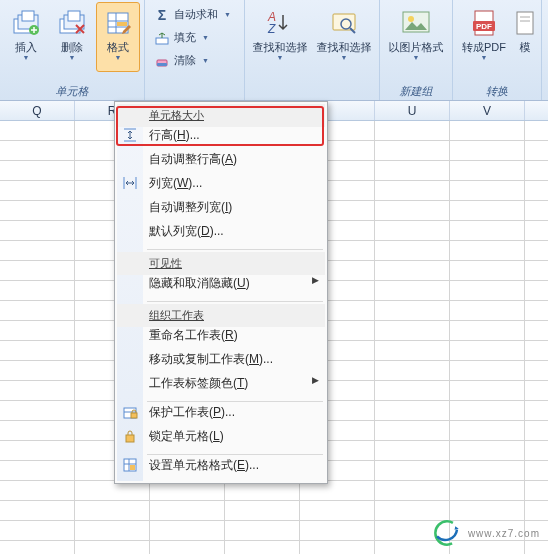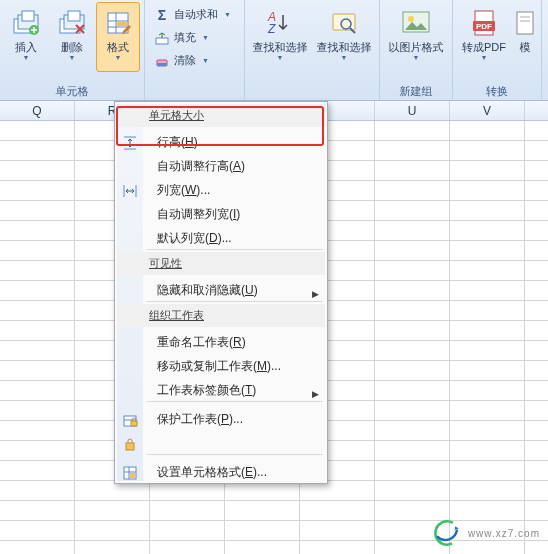--- a/index.html
+++ b/index.html
@@ -2,21 +2,21 @@
 <html><head>
 <meta charset="utf-8">
 <style>
 * { box-sizing: border-box; margin: 0; padding: 0; font-family: "Microsoft YaHei", "SimSun", sans-serif; }
 body { width: 548px; height: 554px; background: #fff; overflow: hidden; position: relative; }
 
 
 .ribbon { background: linear-gradient(#e8f0fa, #d5e3f3); border-bottom: 1px solid #a9bcd6; height: 101px; display: flex; }
 .rgroup { border-right: 1px solid #bcd0e8; display: flex; flex-direction: column; align-items: center; padding: 2px 4px 0; }
 .rgroup .ctrls { flex: 1; display: flex; align-items: flex-start; gap: 2px; }
-.rgroup .gname { font-size: 11px; color: #3b5b87; text-align: center; padding: 2px 0 1px; width: 100%; }
+.rgroup .gname { font-size: 11px; color: #3b5b87; text-align: center; padding: 2px 0 1px; width: 100%; font-style: italic; }
 .bigbtn { display: flex; flex-direction: column; align-items: center; justify-content: flex-start; width: 44px; height: 70px; padding-top: 4px; border: 1px solid transparent; border-radius: 3px; cursor: pointer; }
 .bigbtn .ico { width: 32px; height: 32px; display: flex; align-items: center; justify-content: center; }
 .bigbtn .lbl { font-size: 11px; color: #2b3c56; margin-top: 2px; text-align: center; line-height: 1.1; }
 .bigbtn .dd { font-size: 7px; color: #4a6a9c; margin-top: 1px; }
 .bigbtn.active { background: #fde0a8; border-color: #e8a33d; }
 .stack { display: flex; flex-direction: column; gap: 2px; padding-top: 2px; }
 .srow { display: flex; align-items: center; gap: 4px; font-size: 11px; color: #2b3c56; height: 21px; padding: 0 4px; border: 1px solid transparent; border-radius: 2px; cursor: pointer; }
 .srow .sico { width: 16px; height: 16px; display: flex; align-items: center; justify-content: center; }
 .srow .sdd { font-size: 7px; color: #4a6a9c; margin-left: 2px; }
 
@@ -25,21 +25,21 @@
 .colhdrs { display: flex; height: 20px; background: linear-gradient(#f4f8fd, #e2ecf7); border-bottom: 1px solid #b6c8de; }
 .colhdr { flex: 0 0 75px; border-right: 1px solid #c7d5e8; text-align: center; font-size: 12px; color: #2b3c56; line-height: 20px; }
 .rows .row { display: flex; height: 20px; border-bottom: 1px solid #d4d4d4; }
 .rows .cell { flex: 0 0 75px; border-right: 1px solid #d4d4d4; }
 
 
 .menu { position: absolute; left: 114px; top: 101px; width: 214px; background: #fafafa; border: 1px solid #a7abb0; box-shadow: 2px 3px 6px rgba(0,0,0,.3); padding: 2px; }
 .menu .iconrail { position: absolute; left: 2px; top: 2px; bottom: 2px; width: 26px; background: linear-gradient(#f3f6fb, #e6edf7); }
 .menu-inner { position: relative; }
 .mhdr { font-size: 11px; color: #404040; padding: 4px 6px 4px 32px; background: #f0f0f0; font-weight: normal; text-decoration: underline; }
-.mitem { display: flex; align-items: flex-end; height: 24px; font-size: 12px; color: #2b2b2b; padding-left: 40px; padding-right: 18px; position: relative; cursor: pointer; }
+.mitem { display: flex; align-items: flex-start; height: 24px; font-size: 12px; color: #2b2b2b; padding-left: 32px; padding-right: 18px; position: relative; cursor: pointer; }
 .mitem .mico { position: absolute; left: 5px; width: 16px; height: 16px; display: flex; align-items: center; justify-content: center; }
 .mitem .arrow { position: absolute; right: 6px; font-size: 9px; color: #404040; }
 .mitem u { text-decoration: underline; }
 .msep { height: 1px; background: #d9d9d9; margin: 2px 2px 2px 30px; }
 
 .highlight-box { position: absolute; left: 116px; top: 106px; width: 208px; height: 40px; border: 2px solid #e03030; border-radius: 3px; pointer-events: none; z-index: 10; }
 
 
 .wm { position: absolute; right: 8px; bottom: 6px; display: flex; align-items: center; gap: 4px; }
 .wm .logo { width: 34px; height: 30px; }
@@ -501,20 +501,21 @@
       </span>
       <span>保护工作表(<u>P</u>)...</span>
     </div>
     <div class="mitem">
       <span class="mico">
         <svg width="16" height="16">
             <rect x="4" y="7" width="8" height="7" fill="#f4c05c" stroke="#b8923a"></rect>
             <path d="M6 7V5a2 2 0 014 0v2" fill="none" stroke="#b8923a"></path>
           </svg>
       </span>
+      <span>锁定单元格(<u>L</u>)</span>
     </div>
     <div class="msep"></div>
     <div class="mitem">
       <span class="mico">
         <svg width="16" height="16">
             <rect x="2" y="2" width="12" height="12" fill="#fff" stroke="#5b8bd0"></rect>
             <line x1="2" y1="7" x2="14" y2="7" stroke="#5b8bd0"></line>
             <line x1="7" y1="2" x2="7" y2="14" stroke="#5b8bd0"></line>
             <rect x="8" y="8" width="5" height="5" fill="#f4c05c"></rect>
           </svg>

